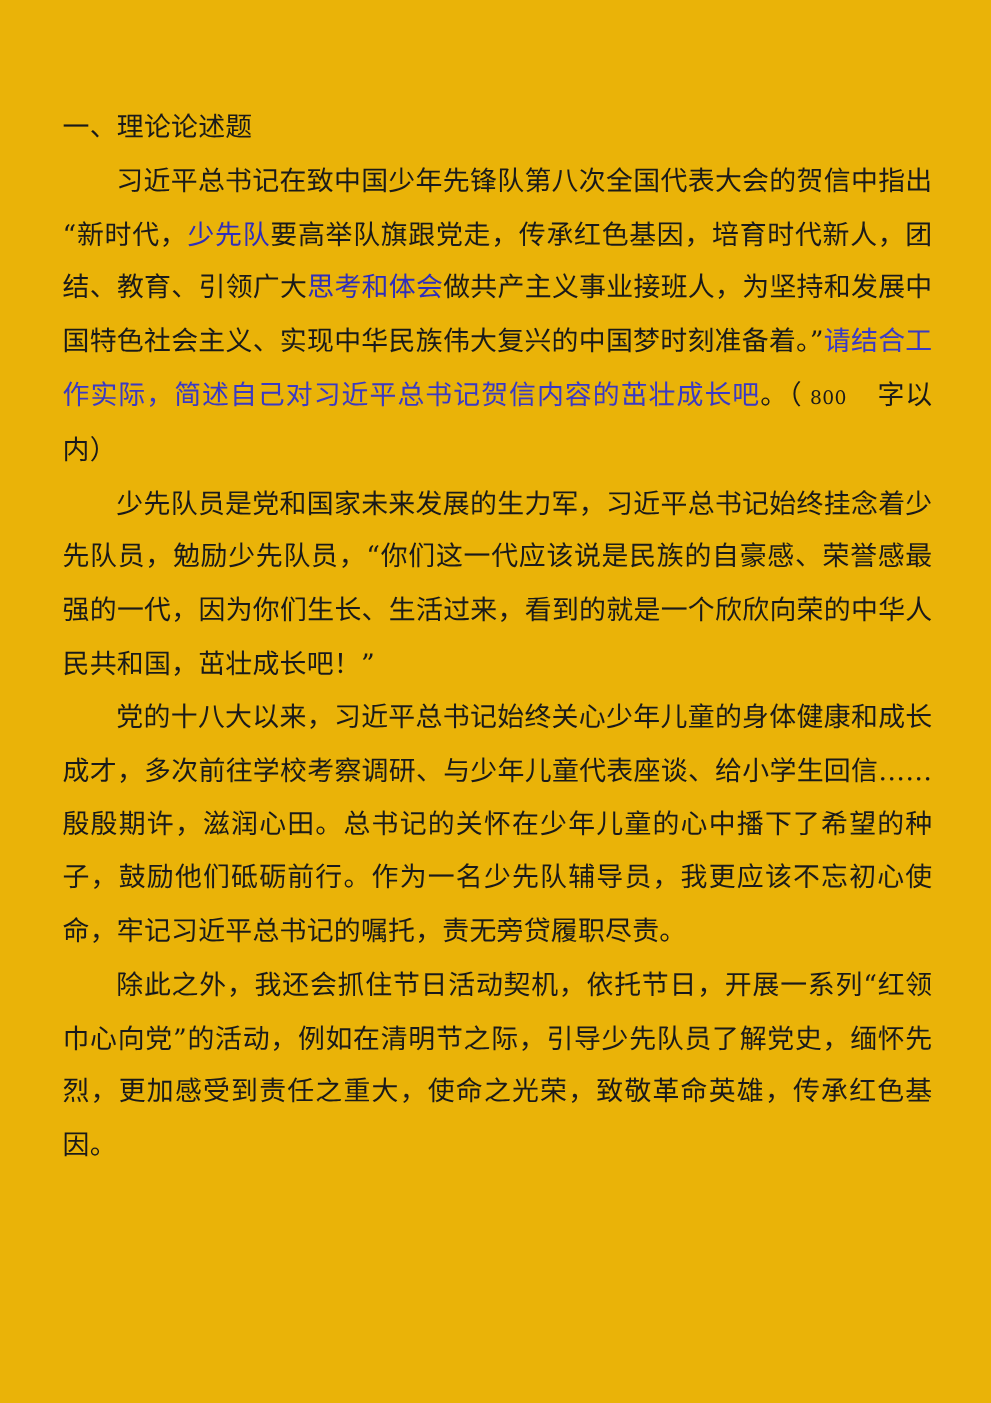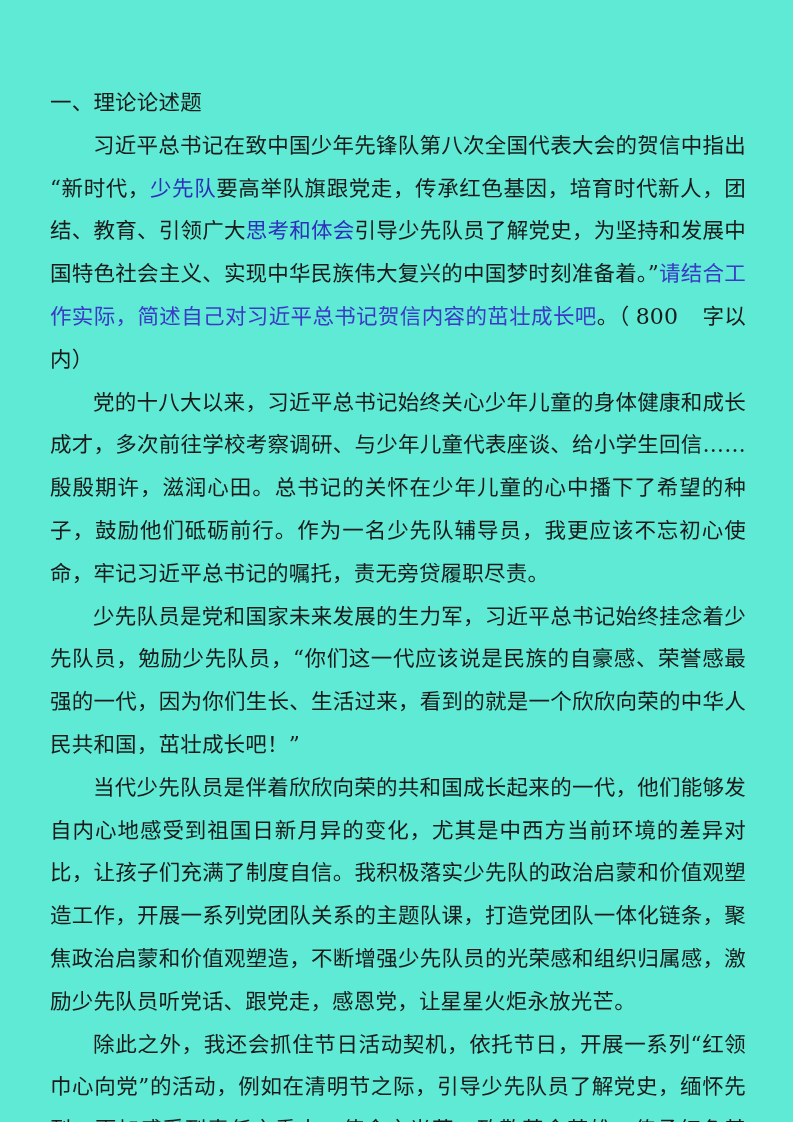--- a/index.html
+++ b/index.html
@@ -6,21 +6,21 @@
   html, body {
     margin: 0;
     padding: 0;
     background: #ffffff;
   }
 
   .page {
     position: relative;
     width: 793px;
     height: 1122px;
-    background: #5eead4;
+    background: #eab308;
     overflow: hidden;
     box-sizing: border-box;
     
     padding: 82px 48px 0 50px;
     font-family: "DejaVu Serif", "Liberation Serif", serif;
     color: #000000;
   }
 
   .doc-body {
     width: 696px;
@@ -58,37 +58,36 @@
   }
 
   .hl-light {
     color: #3a3ac4;
   }
   .num-gap-left  { margin-left: 6px; }
   .num-gap-right { margin-right: 24px; }
 
   .latin {
     font-family: "DejaVu Serif", "Liberation Serif", serif;
-    font-size: 22px;
+    font-size: 15px;
   }
 </style>
 </head>
 <body>
 
 <div class="page">
   <div class="doc-body">
 
     <p class="heading">一、理论论述题</p>
 
     <p class="para">
-      <span>习近平总书记在致中国少年先锋队第八次全国代表大会的贺信中指出“新时代，</span><span class="hl">少先队</span><span>要高举队旗跟党走，传承红色基因，培育时代新人，团结、教育、引领广大</span><span class="hl">思考和体会</span><span>引导少先队员了解党史，为坚持和发展中国特色社会主义、实现中华民族伟大复兴的中国梦时刻准备着。”</span><span class="hl-light">请结合工作实际，简述自己对习近平总书记贺信内容的</span><span class="hl-light">茁壮成长吧</span><span>。（</span><span class="latin num-gap-left num-gap-right">800</span><span>字以内）</span>
+      <span>习近平总书记在致中国少年先锋队第八次全国代表大会的贺信中指出“新时代，</span><span class="hl">少先队</span><span>要高举队旗跟党走，传承红色基因，培育时代新人，团结、教育、引领广大</span><span class="hl">思考和体会</span><span>做共产主义事业接班人，为坚持和发展中国特色社会主义、实现中华民族伟大复兴的中国梦时刻准备着。”</span><span class="hl-light">请结合工作实际，简述自己对习近平总书记贺信内容的</span><span class="hl-light">茁壮成长吧</span><span>。（</span><span class="latin num-gap-left num-gap-right">800</span><span>字以内）</span>
     </p>
+
+    <p class="para">少先队员是党和国家未来发展的生力军，习近平总书记始终挂念着少先队员，勉励少先队员，“你们这一代应该说是民族的自豪感、荣誉感最强的一代，因为你们生长、生活过来，看到的就是一个欣欣向荣的中华人民共和国，茁壮成长吧！”</p>
 
     <p class="para">党的十八大以来，习近平总书记始终关心少年儿童的身体健康和成长成才，多次前往学校考察调研、与少年儿童代表座谈、给小学生回信……殷殷期许，滋润心田。总书记的关怀在少年儿童的心中播下了希望的种子，鼓励他们砥砺前行。作为一名少先队辅导员，我更应该不忘初心使命，牢记习近平总书记的嘱托，责无旁贷履职尽责。</p>
 
-    <p class="para">少先队员是党和国家未来发展的生力军，习近平总书记始终挂念着少先队员，勉励少先队员，“你们这一代应该说是民族的自豪感、荣誉感最强的一代，因为你们生长、生活过来，看到的就是一个欣欣向荣的中华人民共和国，茁壮成长吧！”</p>
-
-    <p class="para">当代少先队员是伴着欣欣向荣的共和国成长起来的一代，他们能够发自内心地感受到祖国日新月异的变化，尤其是中西方当前环境的差异对比，让孩子们充满了制度自信。我积极落实少先队的政治启蒙和价值观塑造工作，开展一系列党团队关系的主题队课，打造党团队一体化链条，聚焦政治启蒙和价值观塑造，不断增强少先队员的光荣感和组织归属感，激励少先队员听党话、跟党走，感恩党，让星星火炬永放光芒。</p>
 
     <p class="para">除此之外，我还会抓住节日活动契机，依托节日，开展一系列“红领巾心向党”的活动，例如在清明节之际，引导少先队员了解党史，缅怀先烈，更加感受到责任之重大，使命之光荣，致敬革命英雄，传承红色基因。</p>
 
   </div>
 </div>
 
 </body></html>

